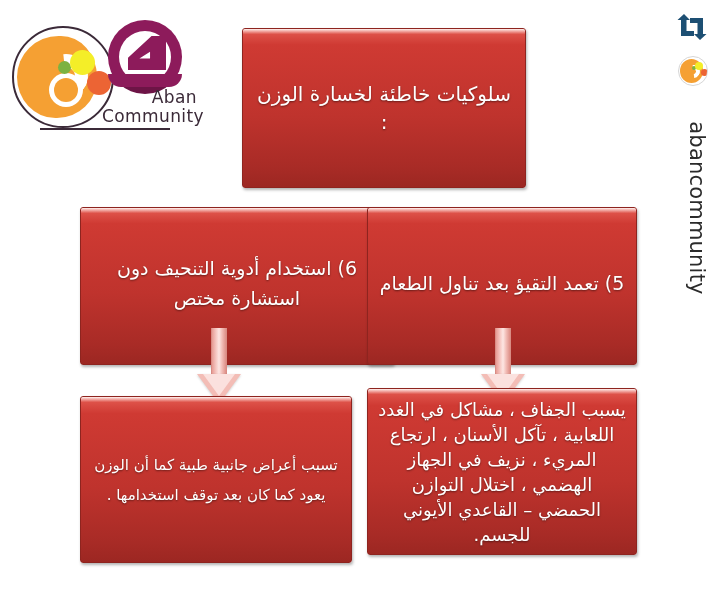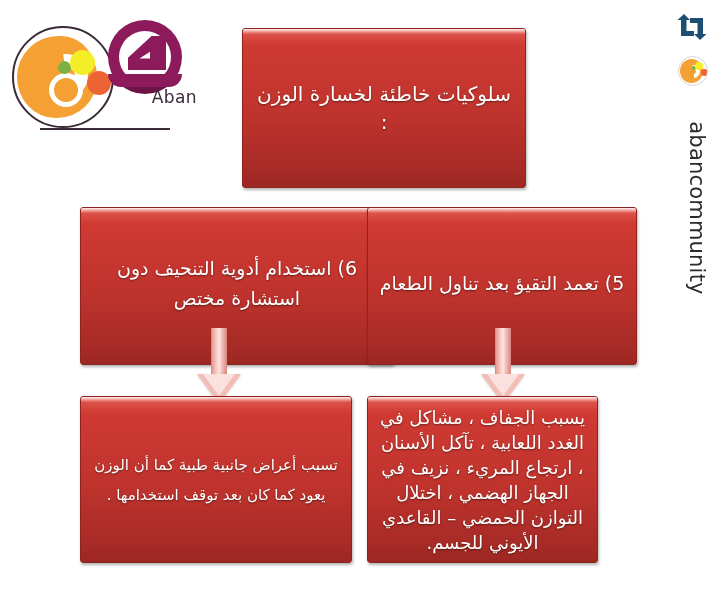--- a/index.html
+++ b/index.html
@@ -251,21 +251,21 @@
 
   #box-item-6  { left: 80px;  top: 207px; width: 314px; height: 158px; }
   #box-item-6 .boxtext  { font-size: 19px; line-height: 30px; margin-top: -6px; }
 
   #box-item-5  { left: 367px; top: 207px; width: 270px; height: 158px; }
   #box-item-5 .boxtext  { font-size: 19px; line-height: 30px; margin-top: -6px; }
 
   #box-effect-6 { left: 80px;  top: 396px; width: 272px; height: 167px; }
   #box-effect-6 .boxtext { font-size: 15px; line-height: 30px; }
 
-  #box-effect-5 { left: 367px; top: 396px; width: 231px; height: 167px; }
+  #box-effect-5 { left: 367px; top: 388px; width: 270px; height: 167px; }
   #box-effect-5 .boxtext { font-size: 18px; line-height: 25px; }
 
   
   .down-arrow {
     position: absolute;
     width: 44px;
     height: 78px;
   }
   .arrow-shaft {
     position: absolute;
@@ -317,20 +317,21 @@
       <div class="logo-dot yellow"></div>
       <div class="logo-dot orange"></div>
     </div>
 
     <div class="logo-aban-wrap">
       <div class="logo-aban-ring"></div>
       <div class="logo-aban-glyph"></div>
       <div class="logo-aban-bar"></div>
       <div class="logo-aban-text">
         <div>Aban</div>
+        <div>Community</div>
       </div>
     </div>
     <div class="logo-underline"></div>
   </div>
 
   <div id="right-rail">
     <div id="retweet-icon">
       <svg viewBox="0 0 36 34" width="36" height="34" aria-hidden="true">
         <path d="M10 4 L16 10 L12.5 10 L12.5 21 L20 21 L20 26 L7 26 L7 10 L3.5 10 Z" fill="#1d4f73"></path>
         <path d="M26 30 L20 24 L23.5 24 L23.5 13 L16 13 L16 8 L29 8 L29 24 L32.5 24 Z" fill="#1d4f73"></path>

